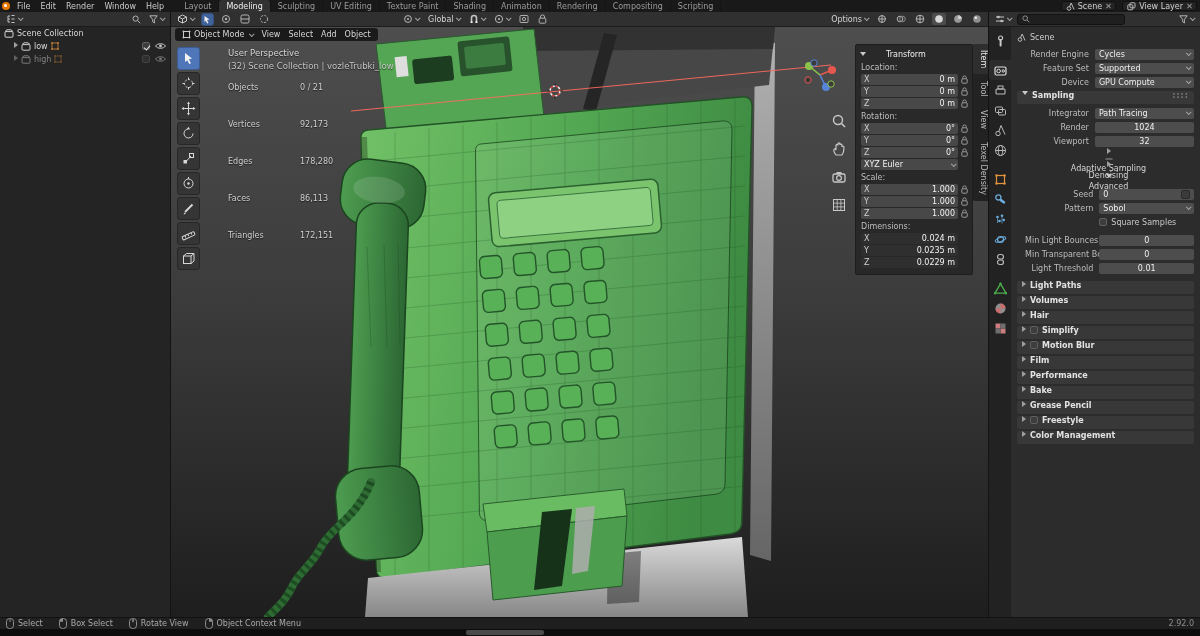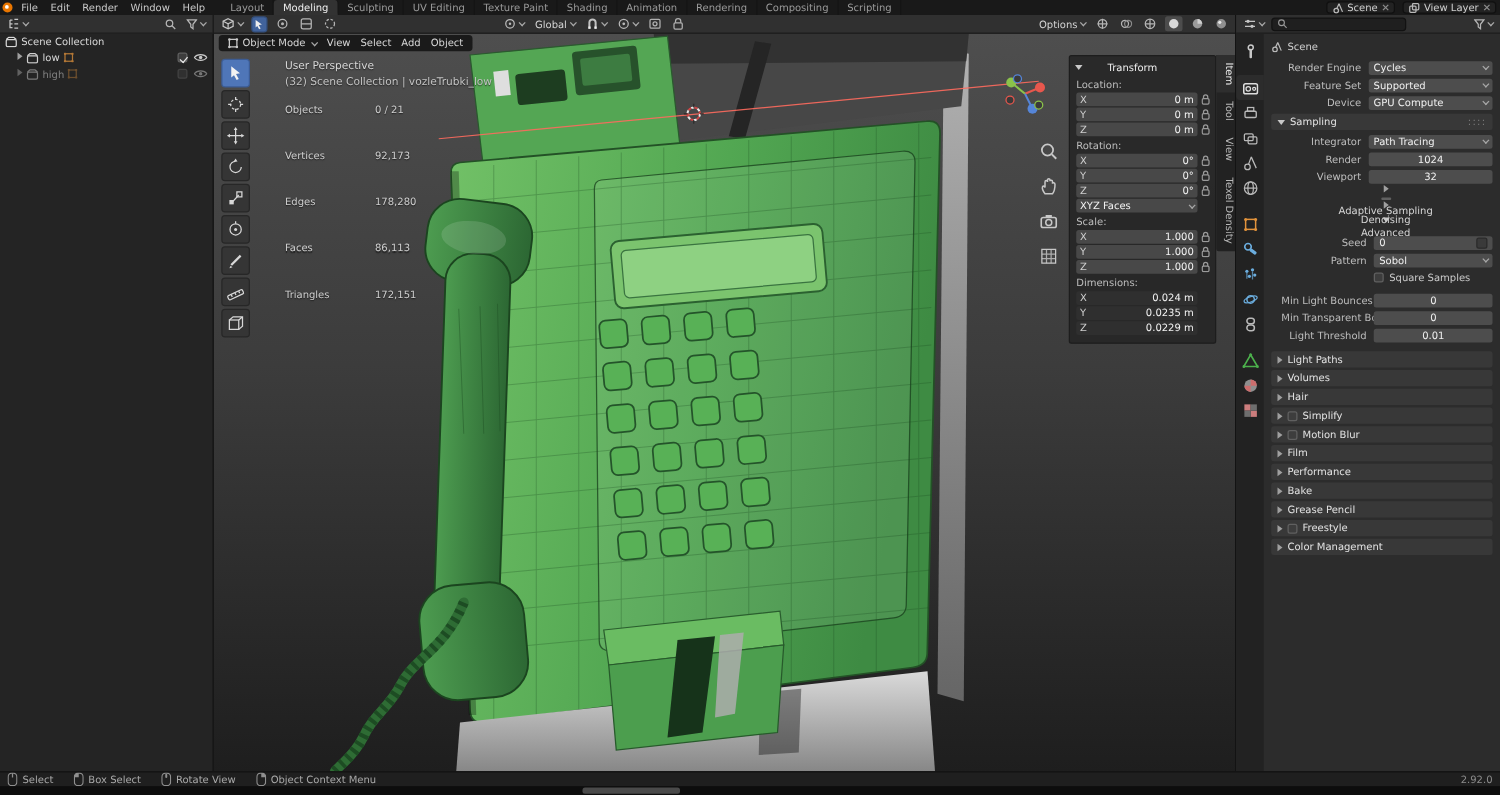--- a/index.html
+++ b/index.html
@@ -93,21 +93,21 @@
   .rail-btn.active { background:#2c2c2c; border-radius:3px 0 0 3px; }
   .rail-gap { height:9px; }
   .pcontent { flex:1; padding:3px 6px 0 6px; overflow:hidden; }
   .crumb { display:flex; align-items:center; gap:4px; height:14px; color:#cfcfcf; margin-bottom:3px; }
   .prow { display:flex; align-items:center; height:14px; }
   .plabel { width:44%; text-align:right; padding-right:6px; color:#bdbdbd; white-space:nowrap; overflow:hidden; }
   .pfield { flex:1; height:11px; background:#4d4d4d; border-radius:2px; display:flex; align-items:center; padding:0 4px; color:#f0f0f0; gap:3px; }
   .pfield .chev { margin-left:auto; }
   .pfield.center { justify-content:center; }
   .mini-btn { width:9px; height:9px; background:#3a3a3a; border-radius:2px; margin-left:auto; border:1px solid #2a2a2a; }
-  .phead { display:flex; align-items:center; gap:4px; height:13px; background:#383838; border-radius:2px; padding:0 5px; color:#e2e2e2; margin:2px 0; }
+  .phead { display:flex; align-items:flex-start; gap:4px; height:13px; background:#383838; border-radius:2px; padding:0 5px; color:#e2e2e2; margin:2px 0;font-weight:bold; }
   .phead .dots { margin-left:auto; color:#7a7a7a; letter-spacing:1px; }
   .subhead { display:flex; align-items:center; gap:4px; height:13px; padding:0 2px 0 8px; color:#d5d5d5;flex-direction:column; }
   .indent { padding-left:8px; }
   .gap4 { height:4px; }
 
   
   .search-pill { display:flex; align-items:center; gap:3px; background:#1f1f1f; border:1px solid #121212; border-radius:3px; height:11px; padding:0 4px; width:108px; }
 
   
   #statusbar { height:12px; background:#1f1f1f; border-top:1px solid #121212; display:flex; align-items:center; gap:16px; padding:0 6px; color:#a9a9a9; flex:0 0 12px; }
@@ -670,21 +670,21 @@
                 <span class="ax">Z</span>
                 <span class="val">0°</span>
               </div>
             <svg width="7" height="9" viewBox="0 0 7 9">
                 <rect x="0.8" y="3.8" width="5.4" height="4.4" rx="1" fill="none" stroke="#9a9a9a"></rect>
                 <path d="M1.8,3.8 V2.6 a1.7,1.7 0 0 1 3.4,0 V3.8" fill="none" stroke="#9a9a9a"></path>
               </svg>
           </div>
           <div class="np-row">
             <div class="np-field np-drop">
-                <span>XYZ Faces</span>
+                <span>XYZ Euler</span>
                 <span class="chev"></span>
               </div>
             <div style="width:7px"></div>
           </div>
 
           <div class="np-sec">Scale:</div>
           <div class="np-row">
             <div class="np-field">
                 <span class="ax">X</span>
                 <span class="val">1.000</span>

